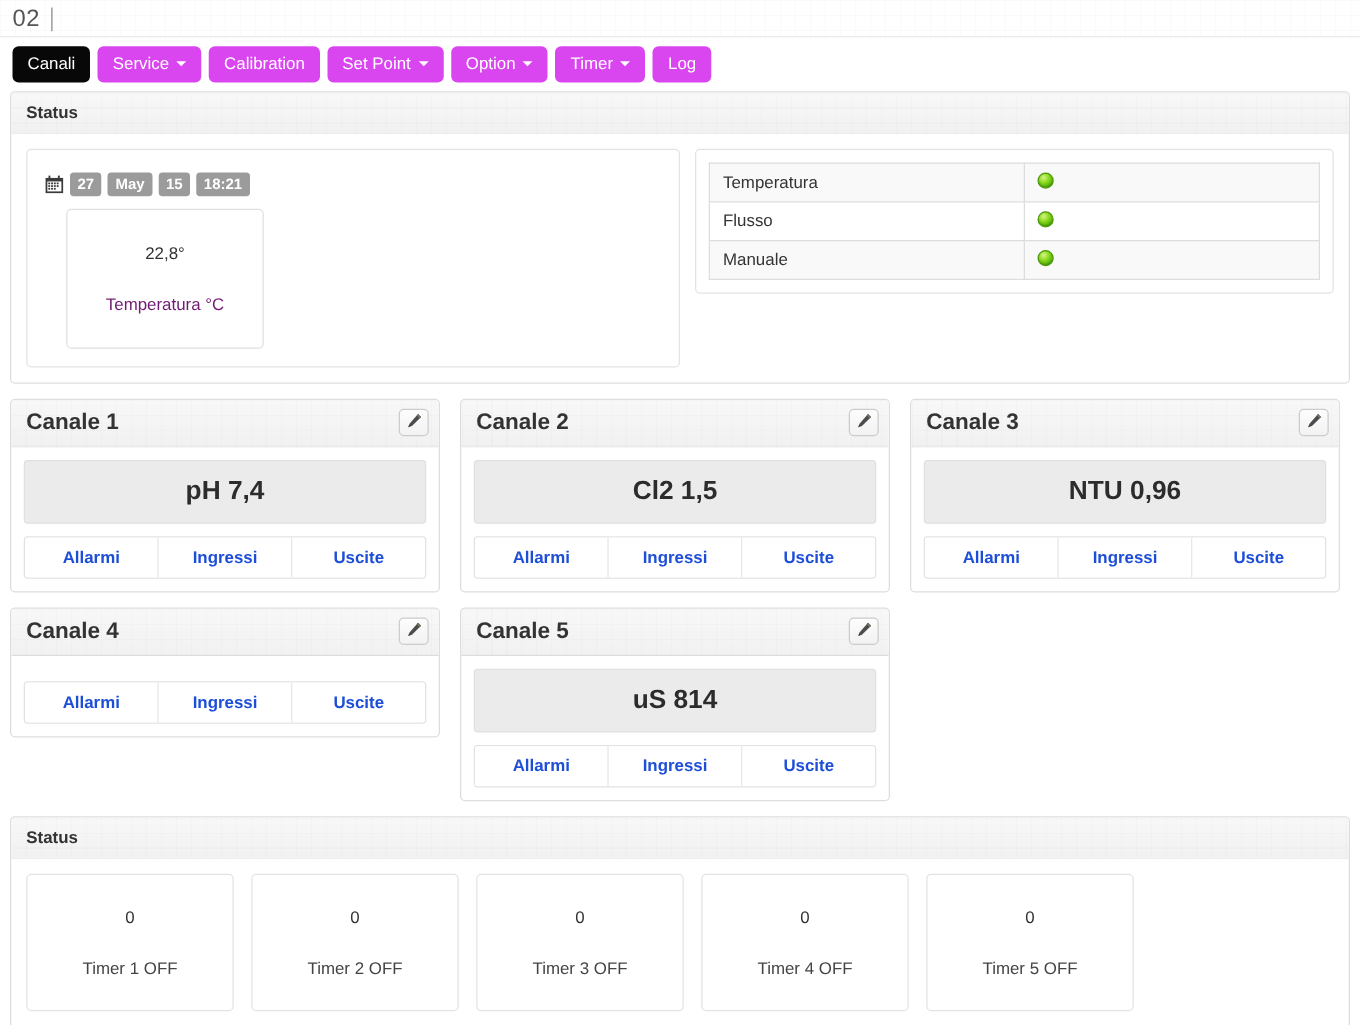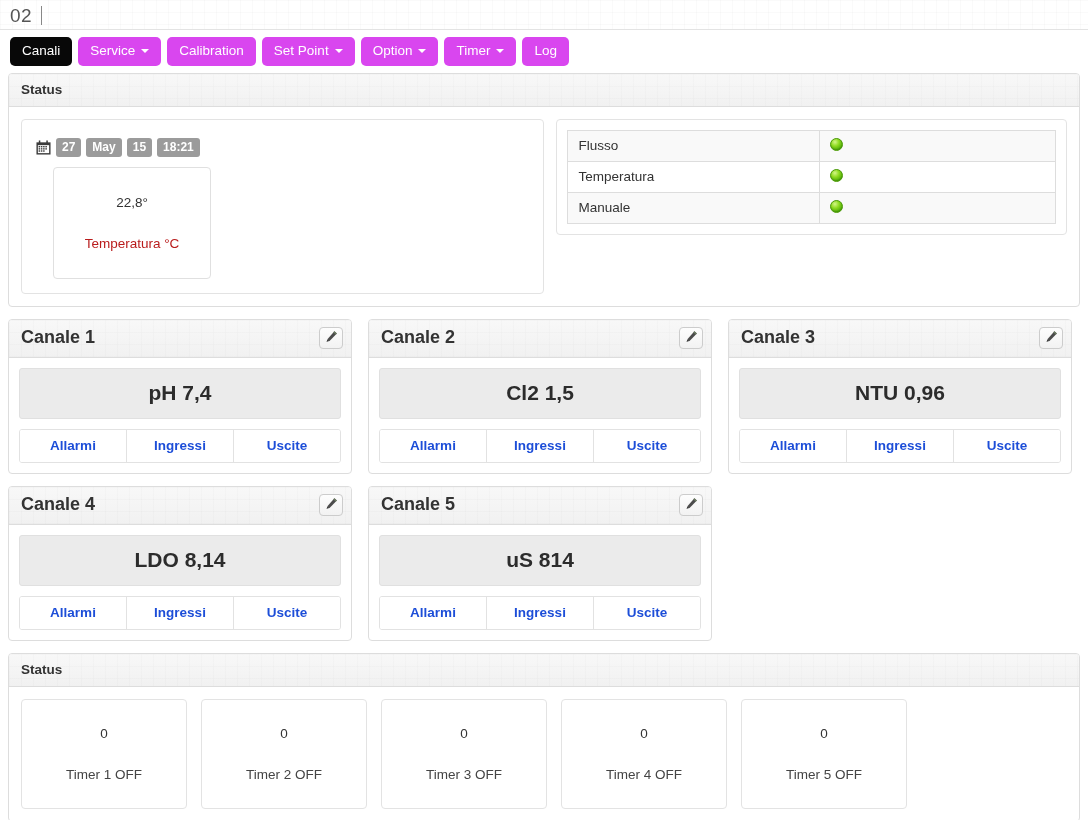--- a/index.html
+++ b/index.html
@@ -115,21 +115,21 @@
     width: 158px;
     height: 112px;
     display: flex; flex-direction: column;
     align-items: center; justify-content: center;
     text-align: center;
     font-size: 13.5px;
     color: #333;
   }
   .readout.wide { width: 160px; }
   .readout .big { font-size: 13.5px; margin-bottom: 26px; }
-  .readout .lbl { font-size: 13.5px; color: #b91c1c; }
+  .readout .lbl { font-size: 13.5px; color: #701a75; }
   .readout .ln  { line-height: 20px; }
   .readout .ln b { font-weight: bold; }
 
   
   table.status-table {
     width: 100%;
     border-collapse: collapse;
     font-size: 13.5px;
   }
   table.status-table td {
@@ -309,25 +309,25 @@
               </div>
             </div>
           </div>
         </div>
 
         <div class="status-right">
           <div class="well" style="padding:10px;">
             <table class="status-table">
               <tbody id="indicator-rows">
                   <tr>
-                    <td class="name">Flusso</td>
+                    <td class="name">Temperatura</td>
                     <td><span class="led"></span></td>
                   </tr>
                   <tr>
-                    <td class="name">Temperatura</td>
+                    <td class="name">Flusso</td>
                     <td><span class="led"></span></td>
                   </tr>
                   <tr>
                     <td class="name">Manuale</td>
                     <td><span class="led"></span></td>
                   </tr>
                 </tbody>
             </table>
           </div>
         </div>
@@ -409,21 +409,20 @@
             <span class="chan-title">Canale 4</span>
             <button class="edit-btn">
               <span><svg width="13" height="13" viewBox="0 0 16 16" xmlns="http://www.w3.org/2000/svg">
                   <path d="M11.6 1.4 14.6 4.4 5.6 13.4 2 14.6 3.2 11z" fill="#4c4c4c"></path>
                   <path d="M11.6 1.4 14.6 4.4 13.2 5.8 10.2 2.8z" fill="#6b7a60"></path>
                   <path d="M2.9 12.2 3.8 13.1 2 14.6z" fill="#2f2f2f"></path>
                 </svg></span>
             </button>
           </div>
           <div class="chan-body">
-            <div class="value-box">LDO 8,14</div>
             <div class="chan-actions">
               <div class="act">Allarmi</div>
               <div class="act">Ingressi</div>
               <div class="act">Uscite</div>
             </div>
           </div>
         </div>
       </div>
       <div class="chan">
         <div class="chan-inner">

